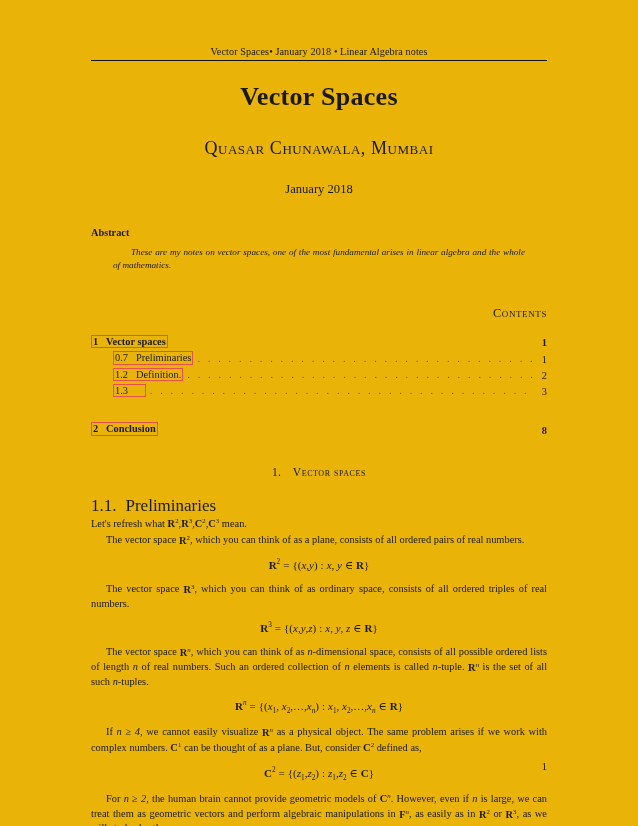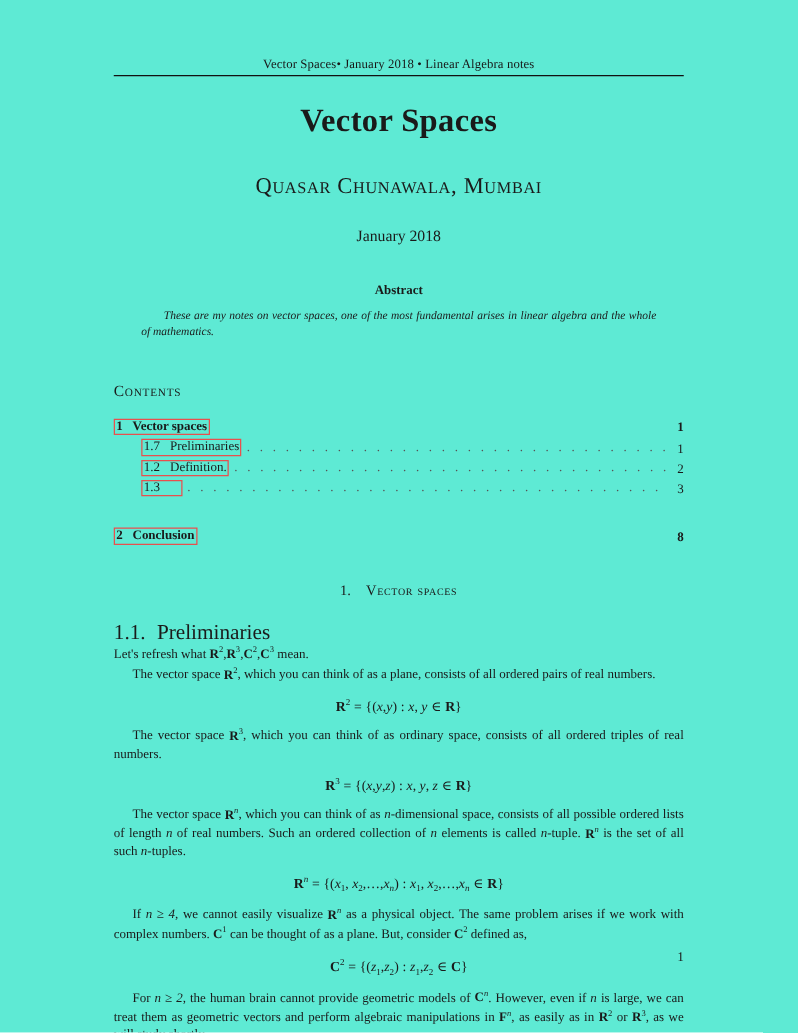--- a/index.html
+++ b/index.html
@@ -9,21 +9,21 @@
     background: #ffffff;
   }
   body {
     font-family: "Liberation Serif", "DejaVu Serif", serif;
     color: #1a1a1a;
   }
   .page {
     position: relative;
     width: 638px;
     height: 826px;
-    background: #5eead4;
+    background: #eab308;
     overflow: hidden;
     box-sizing: border-box;
   }
   .content {
     position: absolute;
     left: 91px;
     top: 46px;
     width: 456px;
   }
 
@@ -58,37 +58,36 @@
     margin-bottom: 23px;
   }
   .date {
     text-align: center;
     font-size: 12.6px;
     margin-bottom: 30px;
   }
 
   
   .abstract-head {
-    text-align: center;
     font-size: 10.3px;
     font-weight: bold;
     margin-bottom: 8px;
   }
   .abstract-body {
     font-style: italic;
     font-size: 9.2px;
     line-height: 1.48;
     text-align: justify;
     margin: 0 22px 0 22px;
     text-indent: 18px;
   }
 
   
   .contents-head {
-    text-align: left;
+    text-align: right;
     font-size: 12.4px;
     font-variant: small-caps;
     letter-spacing: 0.6px;
     margin-top: 33px;
     margin-bottom: 14px;
   }
   .toc { width: 100%; }
   .toc-row {
     display: flex;
     align-items: flex-end;
@@ -210,21 +209,21 @@
     <div class="contents-head">Contents</div>
     <div class="toc">
 
       <div class="toc-row level1">
         <span class="linkbox"><span class="toc-num">1</span><span class="toc-label">Vector spaces</span></span>
         <span class="toc-dots"></span>
         <span class="toc-page">1</span>
       </div>
 
       <div class="toc-row level2">
-        <span class="linkbox"><span class="toc-num">1.7</span><span class="toc-label">Preliminaries</span></span>
+        <span class="linkbox"><span class="toc-num">0.7</span><span class="toc-label">Preliminaries</span></span>
         <span class="toc-dots">. . . . . . . . . . . . . . . . . . . . . . . . . . . . . . . . . . . . . . . . . . . . . . . . . .</span>
         <span class="toc-page">1</span>
       </div>
 
       <div class="toc-row level2">
         <span class="linkbox"><span class="toc-num">1.2</span><span class="toc-label">Definition.</span></span>
         <span class="toc-dots">. . . . . . . . . . . . . . . . . . . . . . . . . . . . . . . . . . . . . . . . . . . . . . . . . .</span>
         <span class="toc-page">2</span>
       </div>
 

